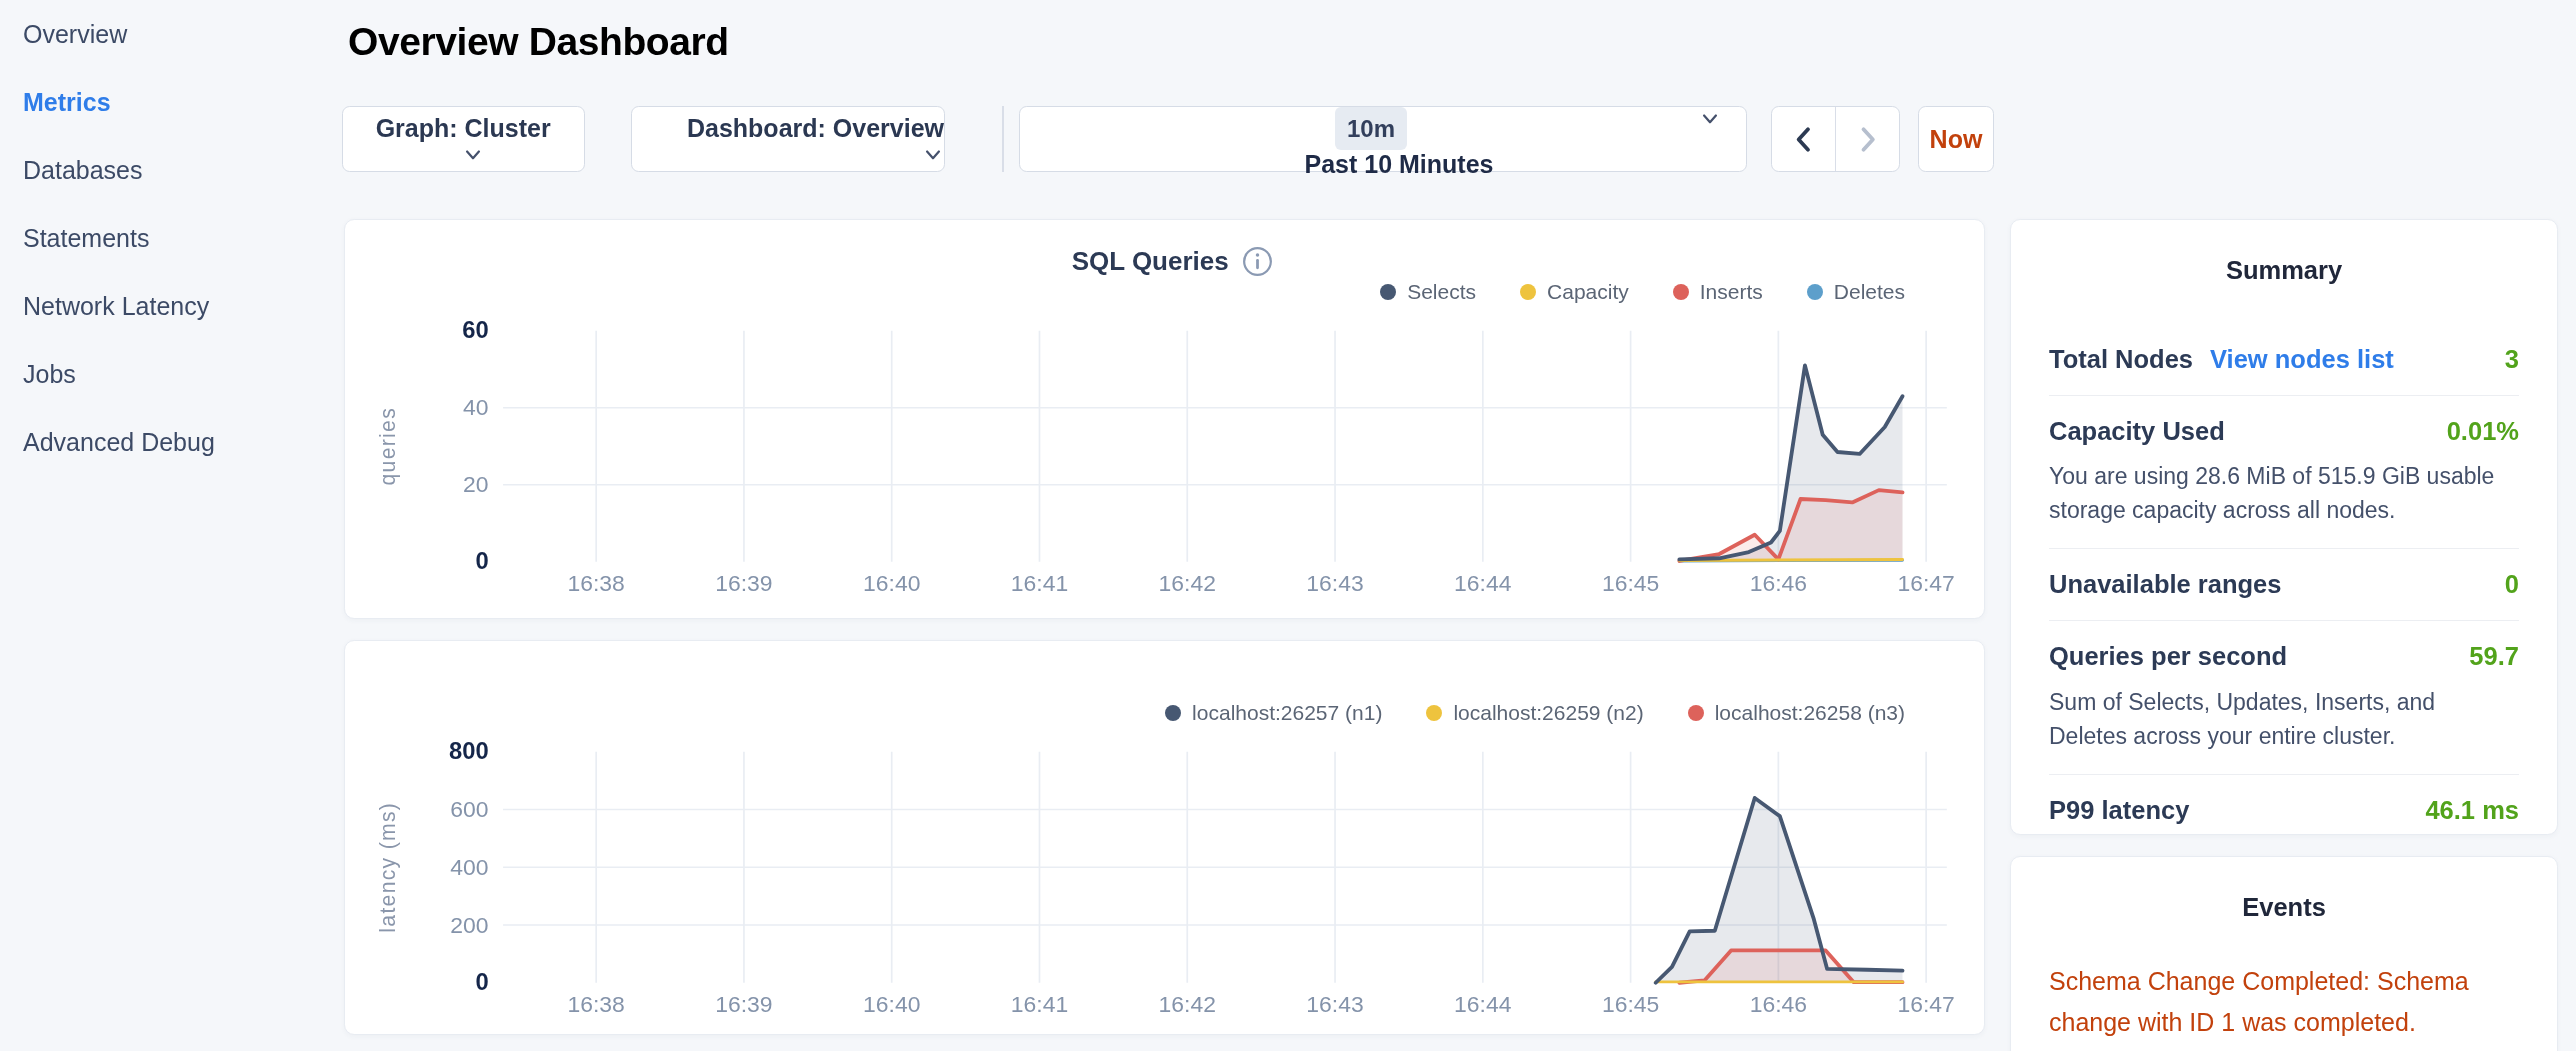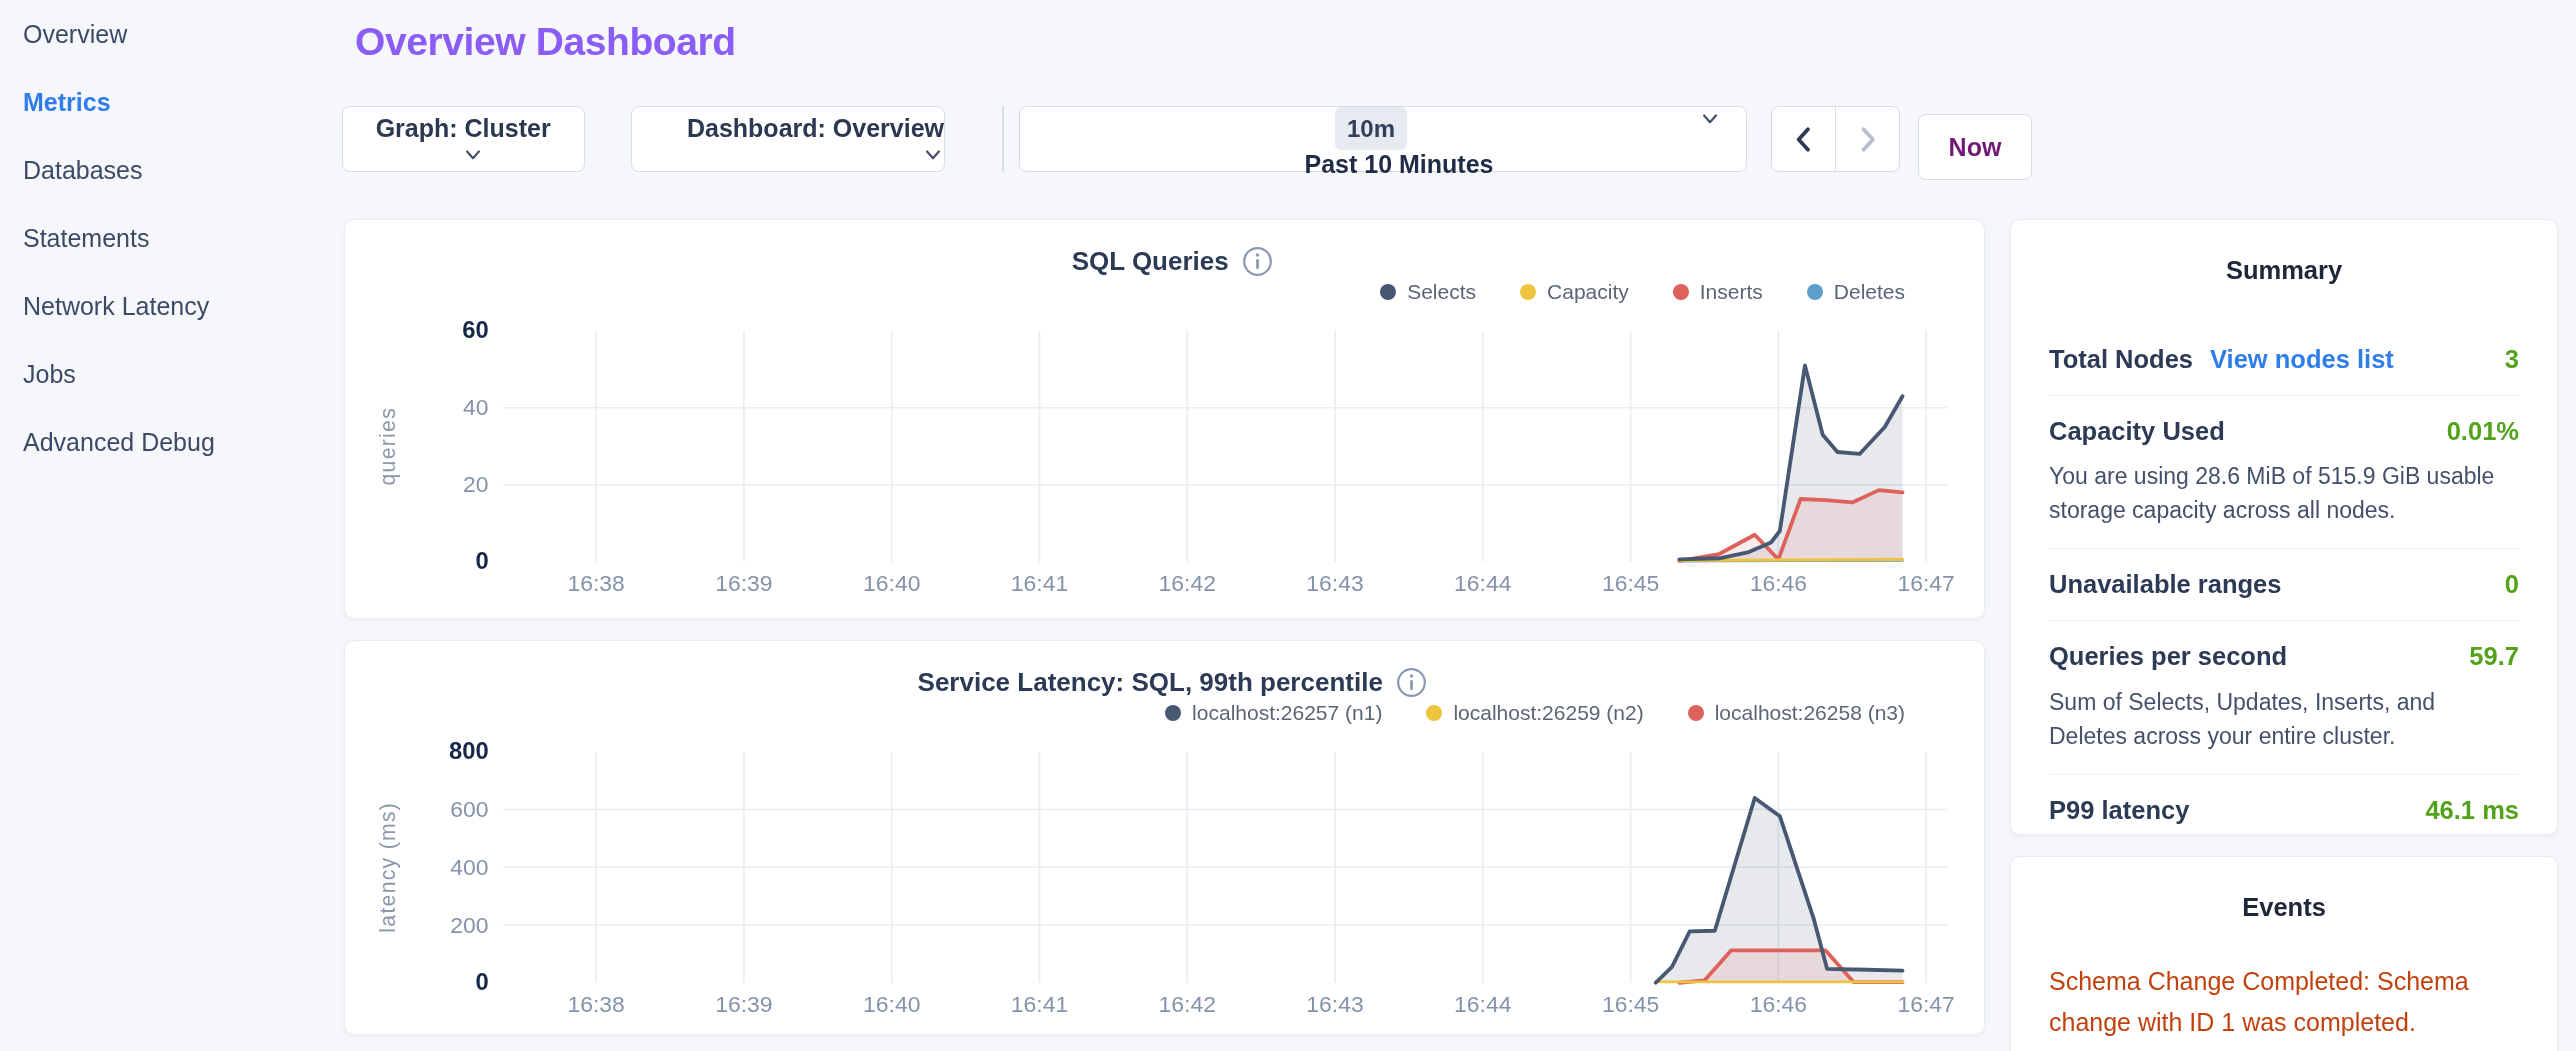--- a/index.html
+++ b/index.html
@@ -12,22 +12,22 @@
   
   .sidebar{position:absolute;left:23px;top:0;width:298px;}
   .side-item{
     height:68px;display:flex;align-items:center;
     font-size:25px;color:#3c4a66;cursor:pointer;
   }
   .side-item.active{color:#2f7de9;font-weight:bold;}
   
   .main{position:absolute;left:340px;top:0;width:1684px;}
   .page-title{
-    position:absolute;left:15px;top:20.4px;margin:0;
-    font-size:39px;font-weight:bold;color:#8b5cf6;letter-spacing:-0.4px;
+    position:absolute;left:8px;top:20.4px;margin:0;
+    font-size:39px;font-weight:bold;color:#000000;letter-spacing:-0.4px;
   }
   
   .toolbar{position:absolute;left:0;top:106px;height:66px;width:1684px;}
   .pill{
     position:absolute;top:0;height:66px;box-sizing:border-box;
     background:#fff;border:1.7px solid #d6dce6;border-radius:7.7px;
     display:flex;align-items:center;justify-content:center;
     font-size:25px;font-weight:bold;color:#2b3852;cursor:pointer;flex-direction:column;
   }
   .pill .chev{margin-left:18.7px;display:inline-flex;}
@@ -41,24 +41,24 @@
   }
   .time-label{font-size:25px;font-weight:bold;color:#1f2b47;margin-left:32px;}
   .time-pill .chev{position:absolute;right:25.5px;margin:0;}
   .pager{
     position:absolute;left:1431px;top:0;width:129px;height:66px;box-sizing:border-box;
     background:#fff;border:1.7px solid #d6dce6;border-radius:7.7px;display:flex;
   }
   .pager-btn{flex:1;display:flex;align-items:center;justify-content:center;cursor:pointer;}
   .pager-sep{width:1.7px;background:#d9dee8;}
   .now-btn{
-    position:absolute;left:1578px;top:8px;width:114px;height:66px;box-sizing:border-box;
+    position:absolute;left:1578px;top:0;width:76px;height:66px;box-sizing:border-box;
     background:#fff;border:1.7px solid #d6dce6;border-radius:7.7px;
     display:flex;align-items:center;justify-content:center;
-    font-size:25px;font-weight:bold;color:#701a75;cursor:default;
+    font-size:25px;font-weight:bold;color:#c2410c;cursor:default;
   }
   
   .card{
     position:absolute;background:#fff;border:1.7px solid #e8ecf2;border-radius:10.2px;
     box-shadow:0 1.7px 5.1px rgba(60,70,90,.04);box-sizing:border-box;
   }
   .chart-card-1{left:344px;top:219px;width:1641px;height:400px;}
   .chart-card-2{left:344px;top:640px;width:1641px;height:395px;}
   .chart-title-row{
     position:absolute;left:16px;right:0;top:22px;height:39px;
@@ -213,30 +213,20 @@
       <path d="M1570.0562947799383,287 L1570.0562947799383,284.28 L1617.0368474923237,282.92 L1651.8372569089045,275.6666666666667 L1677.9375639713412,264.3333333333333 L1688.377686796315,250.73333333333335 L1717.9580348004092,55.80000000000001 L1738.8382804503576,137.39999999999998 L1756.2384851586485,157.8 L1782.3387922210845,160.06666666666666 L1811.9191402251788,128.33333333333331 L1832.7993858751283,92.06666666666666 L1832.7993858751283,287 Z" fill="rgba(71,88,114,0.13)" stroke="none"></path>
       <path d="M1570.0562947799383,287 L1570.0562947799383,286.0933333333333 L1617.0368474923237,277.93333333333334 L1658.7973387922216,255.26666666666665 L1686.6376663254862,284.28 L1712.737973387922,213.10666666666668 L1742.3183213920163,214.46666666666667 L1773.6386898669396,217.18666666666667 L1804.9590583418628,202.68 L1832.7993858751283,205.4 L1832.7993858751283,287 Z" fill="rgba(221,98,91,0.12)" stroke="none"></path>
       <polyline points="1570.0562947799383,286.0933333333333 1832.7993858751283,285.18666666666667" fill="none" stroke="#5d9fcb" stroke-width="3.5" stroke-linejoin="round" stroke-linecap="round"></polyline>
       <polyline points="1570.0562947799383,286.0933333333333 1617.0368474923237,277.93333333333334 1658.7973387922216,255.26666666666665 1686.6376663254862,284.28 1712.737973387922,213.10666666666668 1742.3183213920163,214.46666666666667 1773.6386898669396,217.18666666666667 1804.9590583418628,202.68 1832.7993858751283,205.4" fill="none" stroke="#dd625b" stroke-width="4.5" stroke-linejoin="round" stroke-linecap="round"></polyline>
       <polyline points="1570.0562947799383,285.64 1832.7993858751283,284.28" fill="none" stroke="#eec33e" stroke-width="3.5" stroke-linejoin="round" stroke-linecap="round"></polyline>
       <polyline points="1570.0562947799383,284.28 1617.0368474923237,282.92 1651.8372569089045,275.6666666666667 1677.9375639713412,264.3333333333333 1688.377686796315,250.73333333333335 1717.9580348004092,55.80000000000001 1738.8382804503576,137.39999999999998 1756.2384851586485,157.8 1782.3387922210845,160.06666666666666 1811.9191402251788,128.33333333333331 1832.7993858751283,92.06666666666666" fill="none" stroke="#475872" stroke-width="4.5" stroke-linejoin="round" stroke-linecap="round"></polyline>
     </svg>
 </div>
 
 <div class="card chart-card-2">
-  <div class="chart-title-row">
-    <span class="chart-title">Service Latency: SQL, 99th percentile</span>
-    <span class="info-icon">
-      <svg width="31" height="31" viewBox="0 0 36 36">
-          <circle cx="18" cy="18" r="15.5" fill="none" stroke="#8b9ab3" stroke-width="2.6"></circle>
-          <circle cx="18" cy="10.5" r="2" fill="#8b9ab3"></circle>
-          <rect x="16.4" y="15" width="3.2" height="12" rx="1.6" fill="#8b9ab3"></rect>
-        </svg>
-    </span>
-  </div>
   <div class="legend">
       <span class="legend-item">
         <span class="dot" style="background: rgb(71, 88, 114);"></span>
         <span>localhost:26257 (n1)</span>
       </span>
       <span class="legend-item">
         <span class="dot" style="background: rgb(238, 195, 62);"></span>
         <span>localhost:26259 (n2)</span>
       </span>
       <span class="legend-item">

